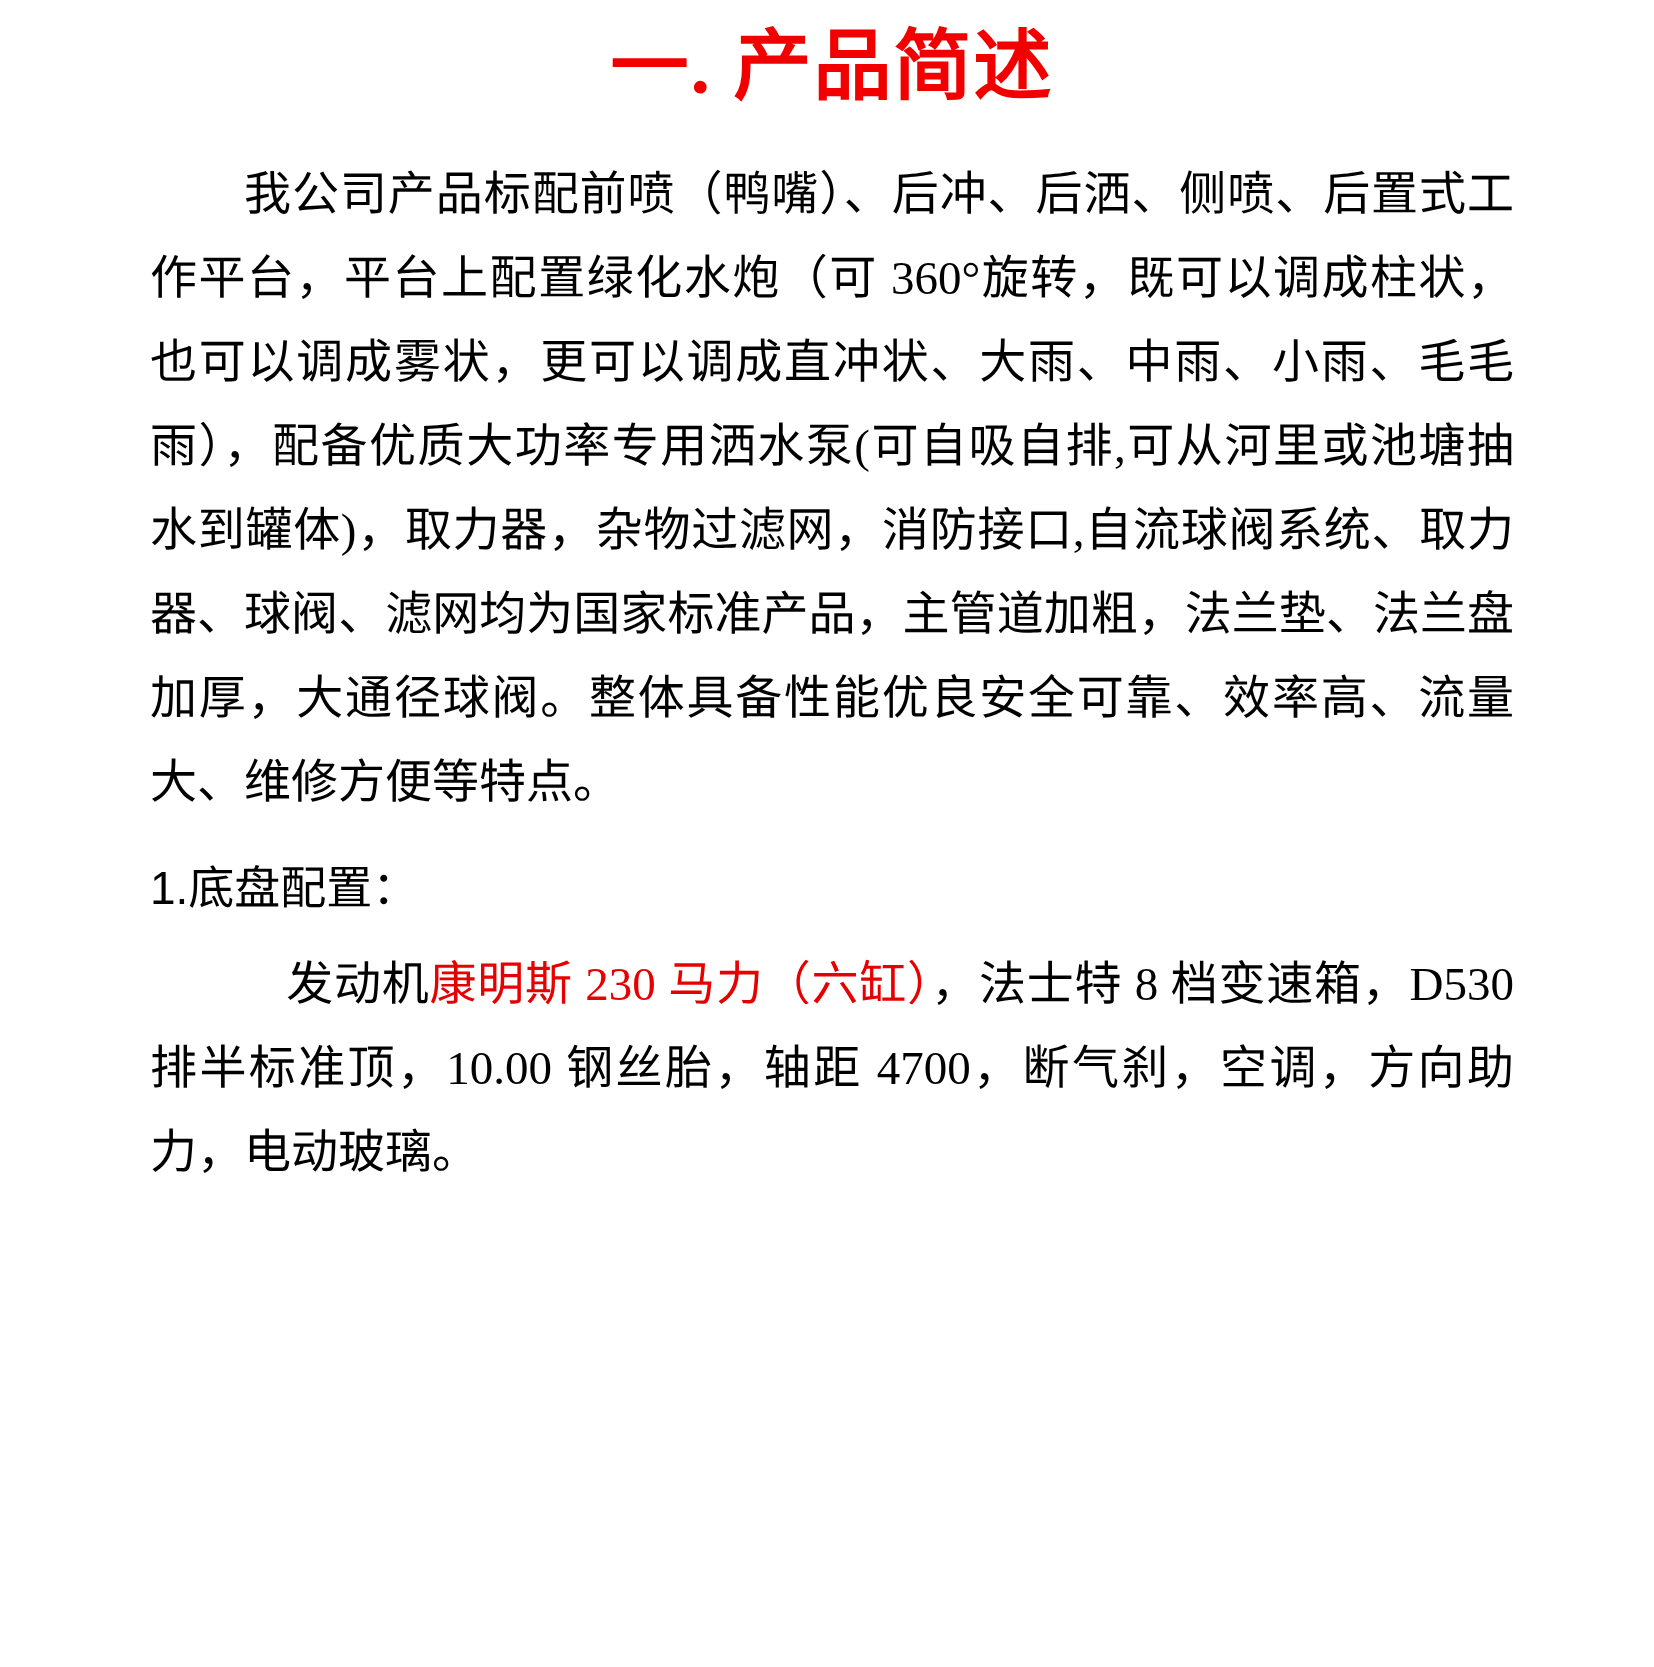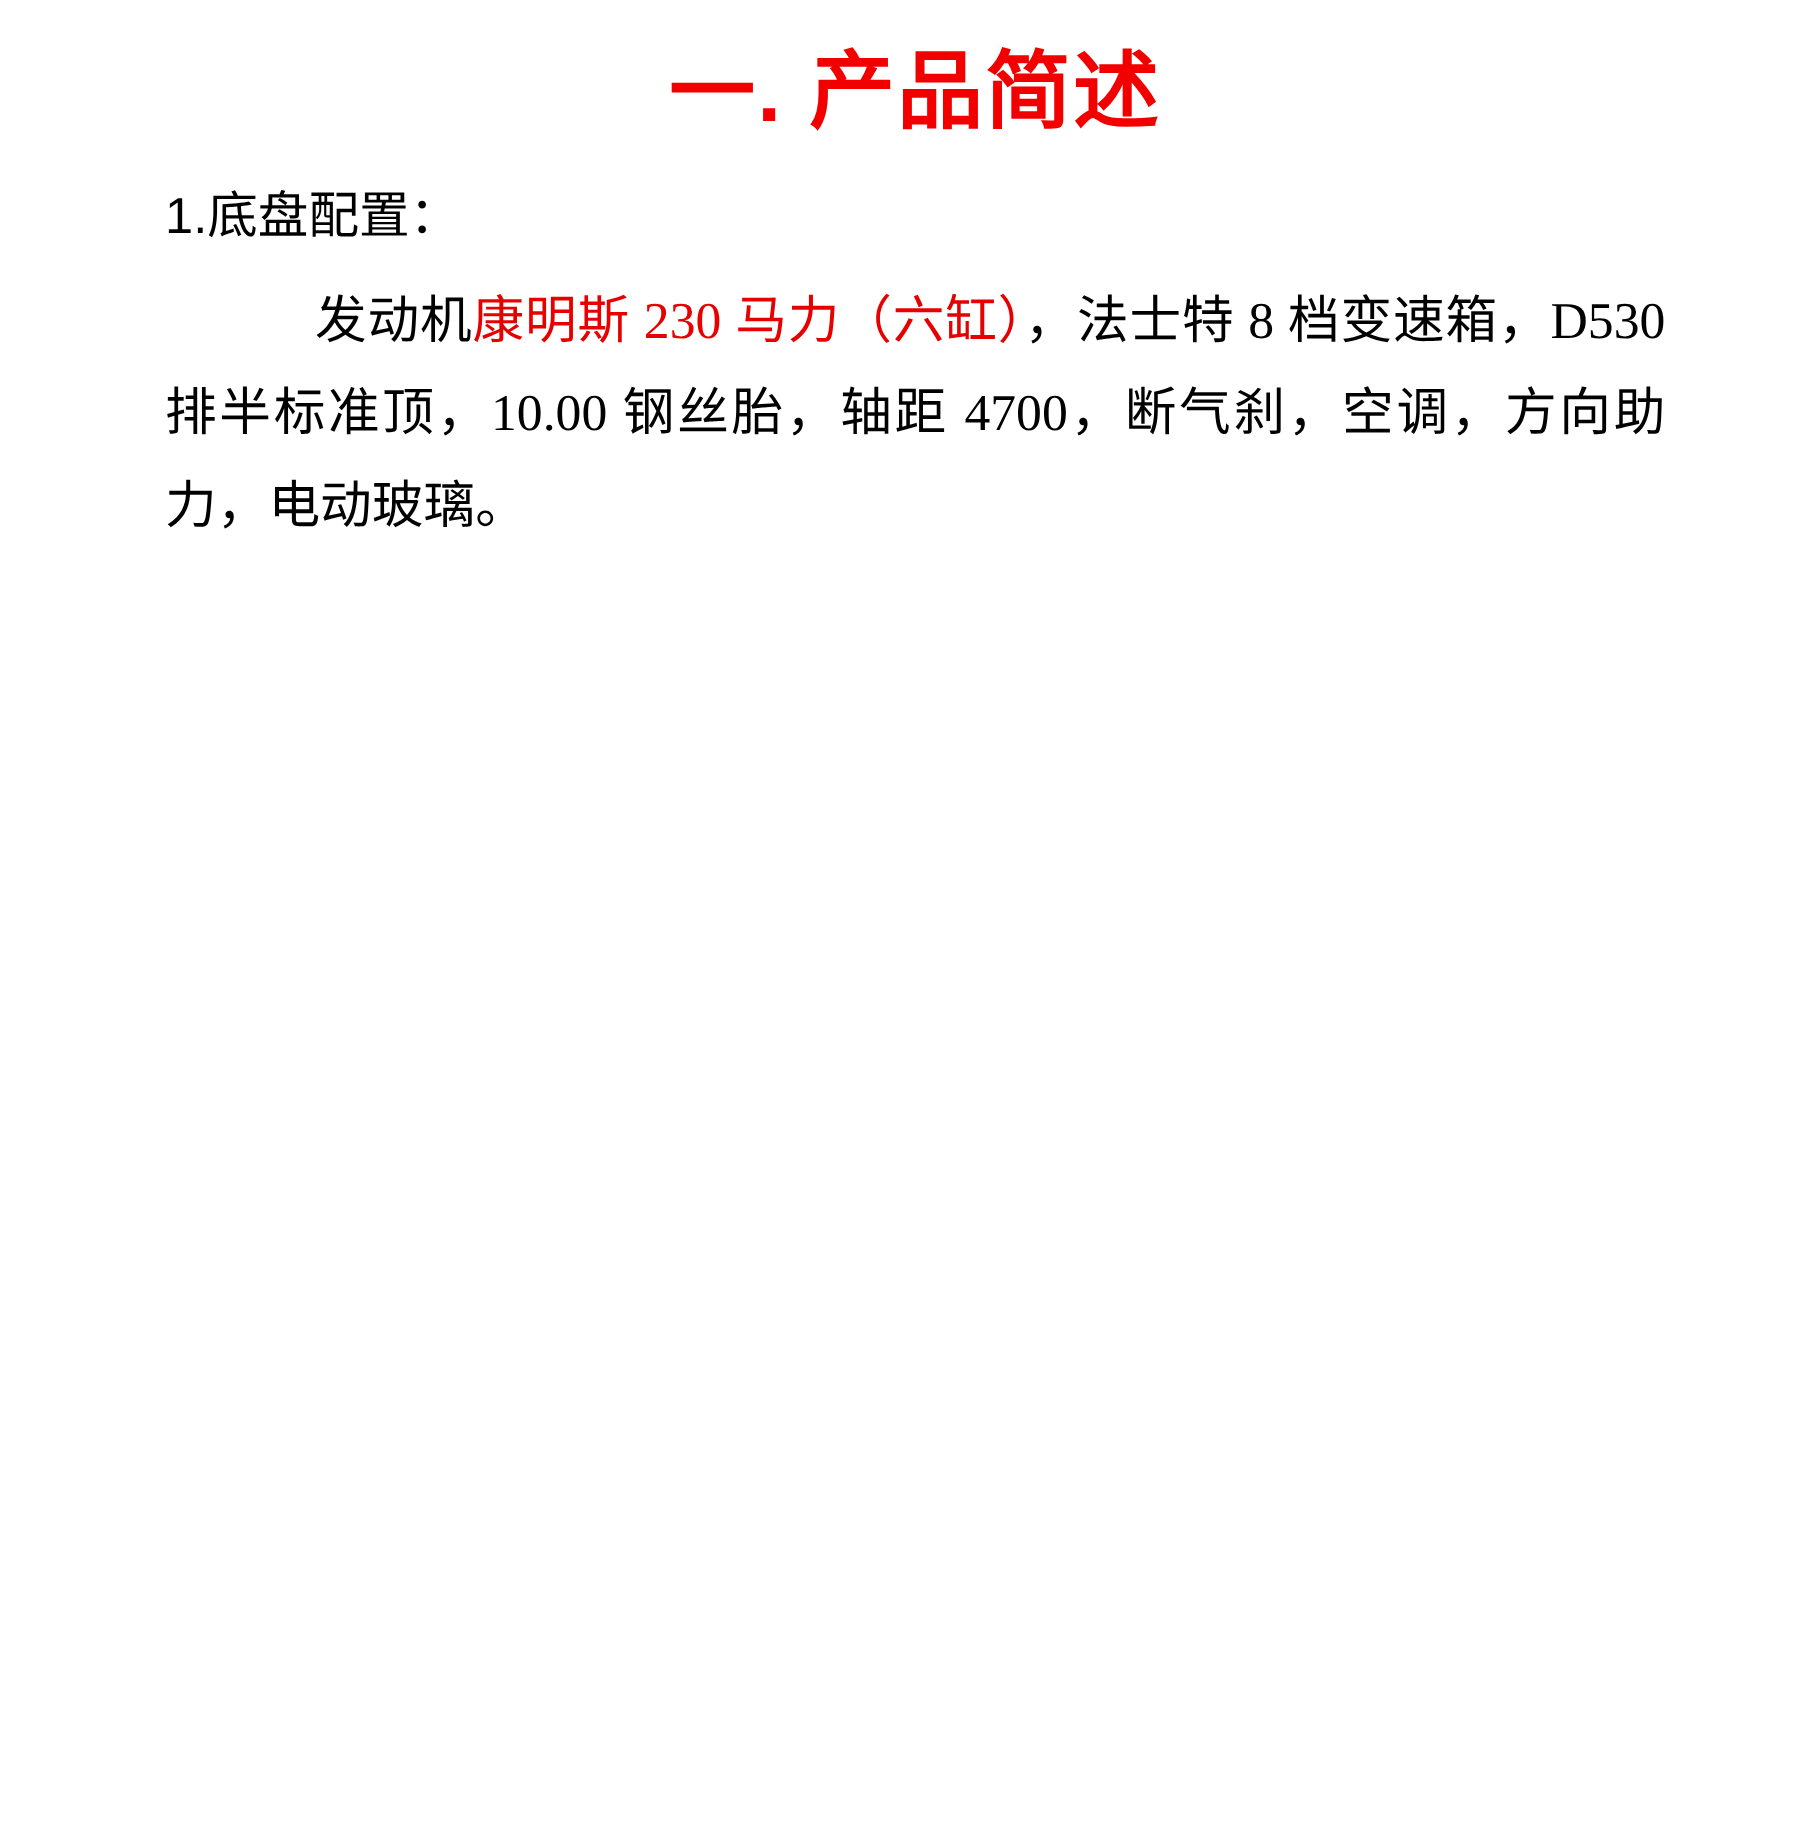--- a/index.html
+++ b/index.html
@@ -12,28 +12,28 @@
     width: 1654px;
     height: 1667px;
     box-sizing: border-box;
     background: var(--page-bg, #ffffff);
     padding: 22px 140px 0 150px;
     overflow: hidden;
     font-family: "Liberation Serif", "DejaVu Serif", serif;
     color: var(--body-black, #000000);
   }
   .big-title {
-    font-family: Liberation Sans, sans-serif;
+    font-family: Liberation Serif, serif;
     font-weight: 900;
     color: var(--title-red, #f20000);
     font-size: 78px;
     line-height: 90px;
     text-align: center;
     letter-spacing: 2px;
-    margin: 16px 0 40px 0;
+    margin: 0 0 40px 0;
   }
   .big-title.second {
     margin-top: 132px;
     margin-bottom: 0;
   }
   .body-para {
     font-size: 47px;
     line-height: 84px;
     text-align: justify;
     margin: 0;
@@ -57,19 +57,20 @@
   }
 </style>
 </head>
 <body>
 
 <div class="page">
 
   <h1 class="big-title">一. 产品简述</h1>
 
 
+  <p class="body-para indent-2">我公司产品标配前喷（鸭嘴）、后冲、后洒、侧喷、后置式工作平台，平台上配置绿化水炮（可 360°旋转，既可以调成柱状，也可以调成雾状，更可以调成直冲状、大雨、中雨、小雨、毛毛雨），配备优质大功率专用洒水泵(可自吸自排,可从河里或池塘抽水到罐体)，取力器，杂物过滤网，消防接口,自流球阀系统、取力器、球阀、滤网均为国家标准产品，主管道加粗，法兰垫、法兰盘加厚，大通径球阀。整体具备性能优良安全可靠、效率高、流量大、维修方便等特点。</p>
 
 
   <h2 class="sub-heading">1.底盘配置：</h2>
 
   <p class="body-para indent-3 chassis-para"><span>发动机</span><span class="red-inline">康明斯 230 马力（六缸）</span><span>，法士特 8 档变速箱，D530 排半标准顶，10.00 钢丝胎，轴距 4700，断气刹，空调，方向助力，电动玻璃。</span></p>
 
 </div>
 
 </body></html>

